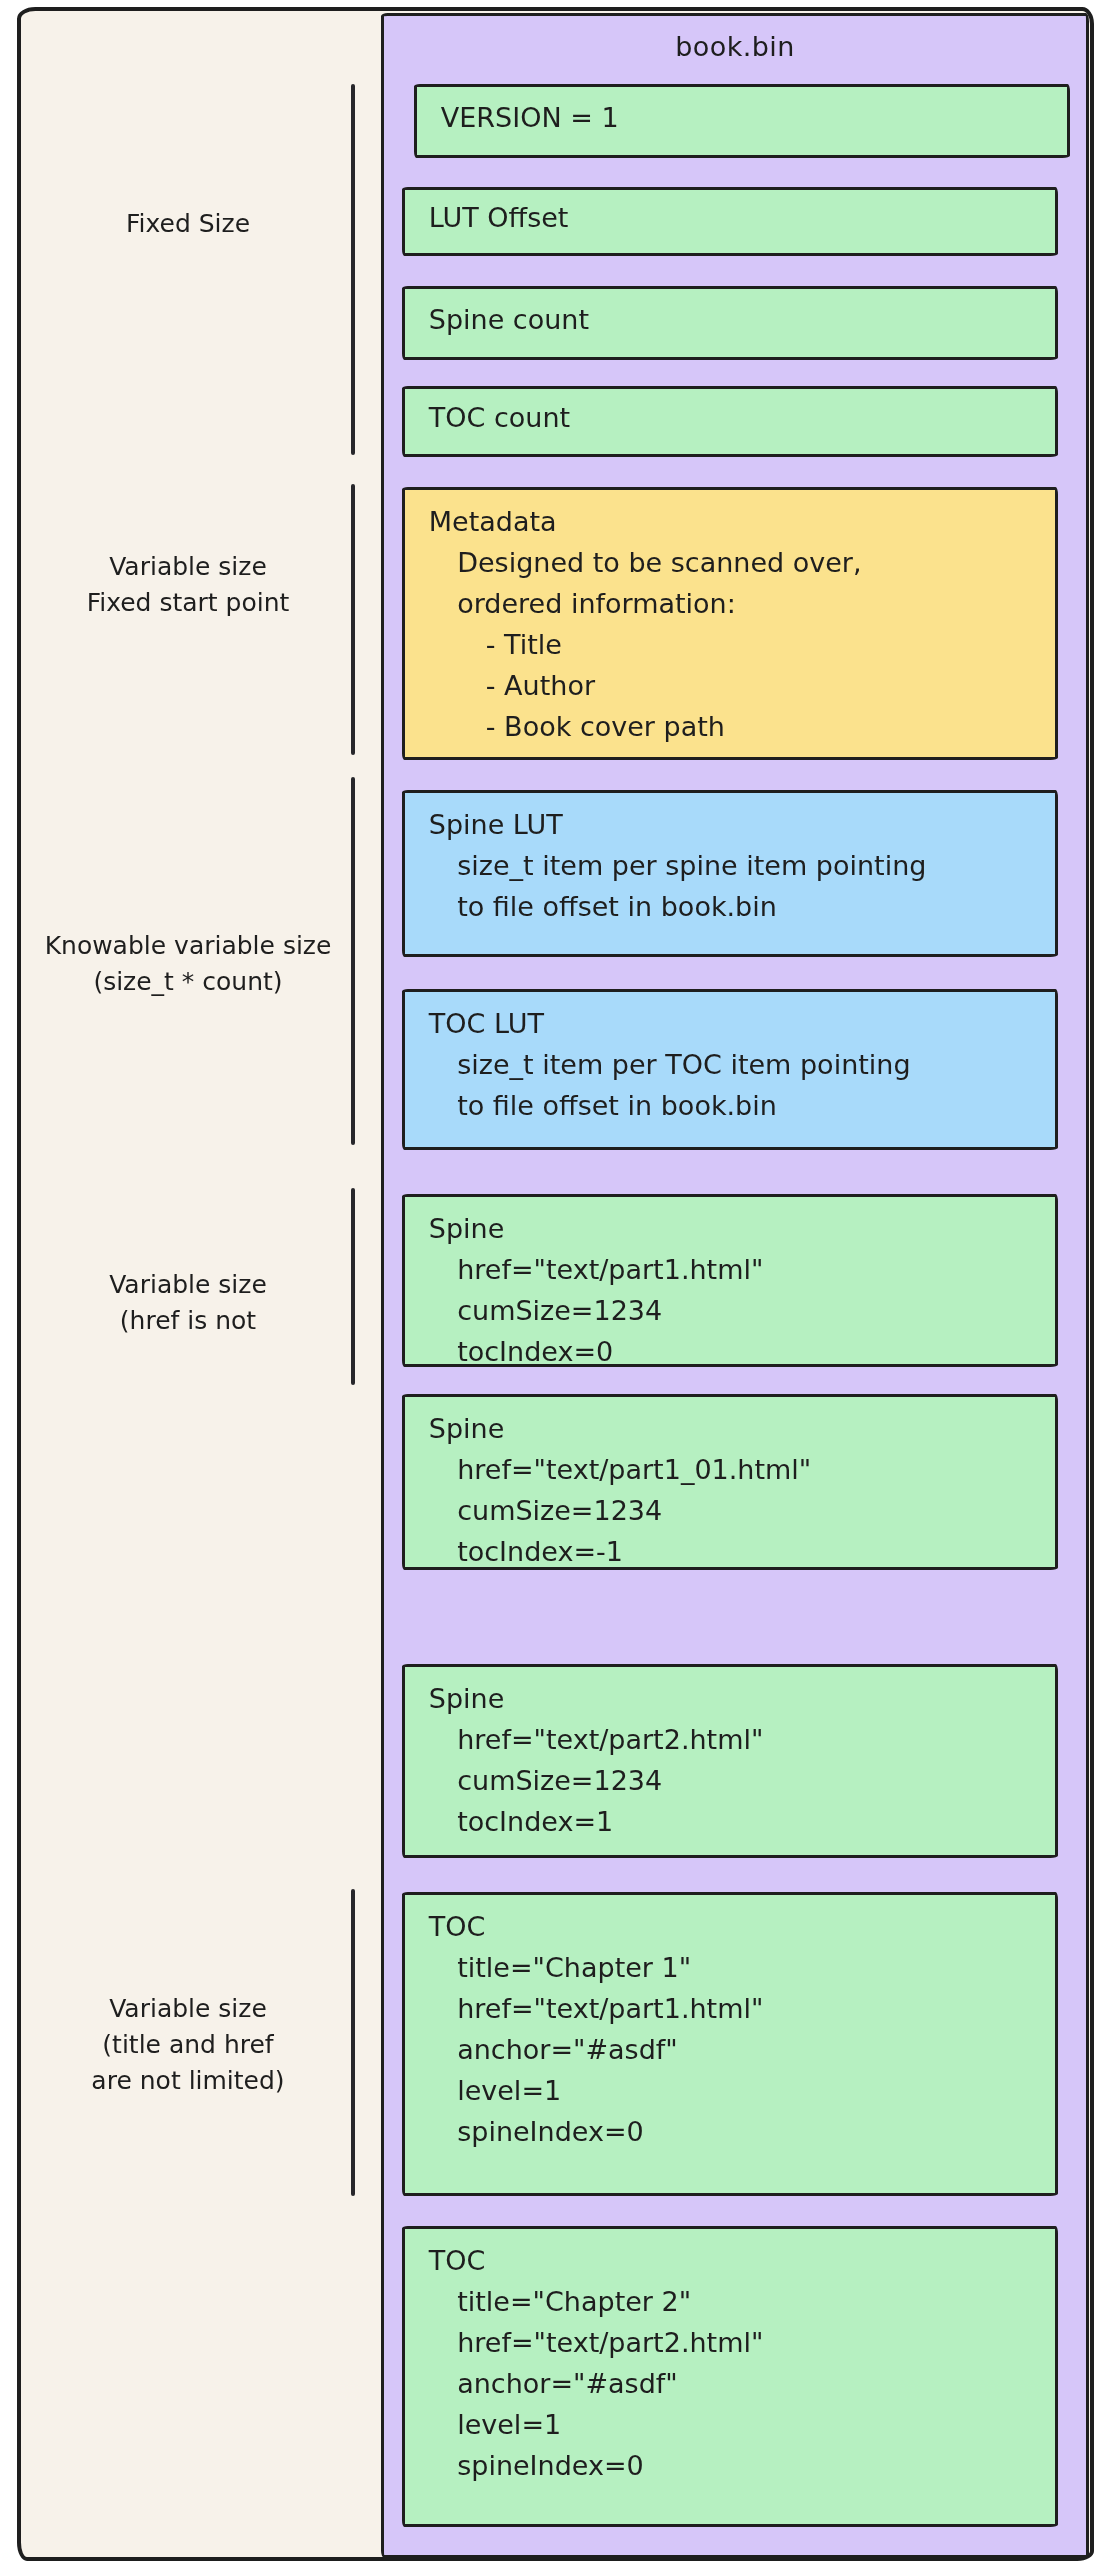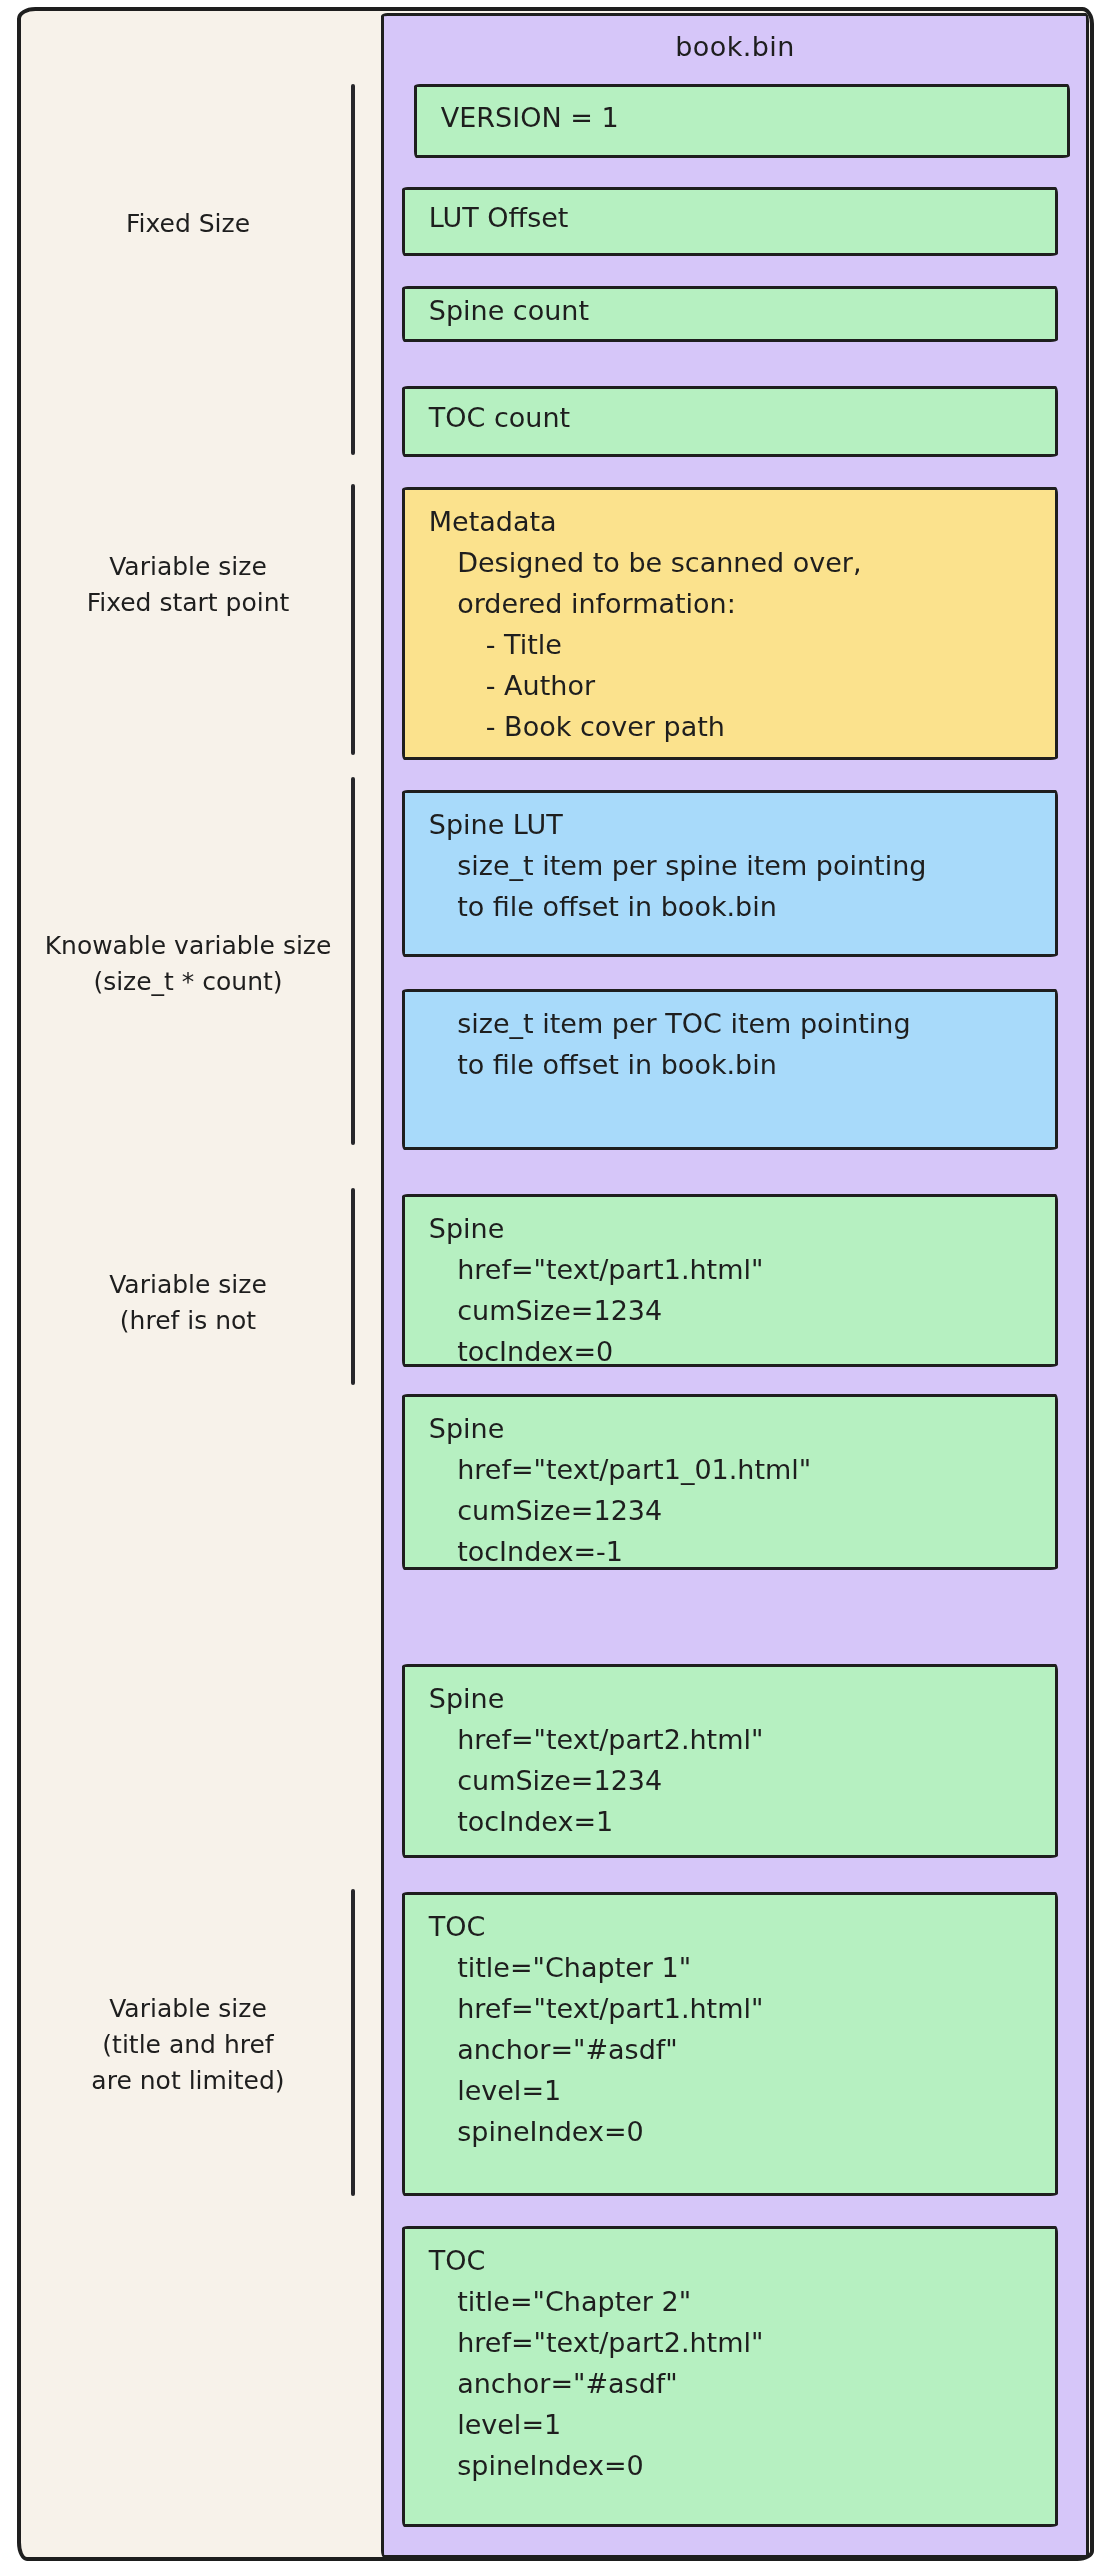--- a/index.html
+++ b/index.html
@@ -89,40 +89,41 @@
     </div>
   <div class="container">
     <div class="container-title">book.bin</div>
     <div id="blocks">
         <div class="block green single" style="top: 68px; height: 74px; margin-left: 12px;">
           <div class="line">VERSION = 1</div>
         </div>
         <div class="block green single" style="top: 171px; height: 69px;">
           <div class="line">LUT Offset</div>
         </div>
-        <div class="block green single" style="top: 270px; height: 56px;">
+        <div class="block green single" style="top: 270px; height: 74px;">
           <div class="line">Spine count</div>
         </div>
         <div class="block green single" style="top: 370px; height: 71px;">
           <div class="line">TOC count</div>
         </div>
         <div class="block yellow" style="top: 471px; height: 273px;">
           <div class="line">Metadata</div>
           <div class="line ind1">Designed to be scanned over,</div>
           <div class="line ind1">ordered information:</div>
           <div class="line ind2">- Title</div>
           <div class="line ind2">- Author</div>
           <div class="line ind2">- Book cover path</div>
         </div>
         <div class="block blue" style="top: 774px; height: 167px;">
           <div class="line">Spine LUT</div>
           <div class="line ind1">size_t item per spine item pointing</div>
           <div class="line ind1">to file offset in book.bin</div>
         </div>
         <div class="block blue" style="top: 973px; height: 161px;">
+          <div class="line">TOC LUT</div>
           <div class="line ind1">size_t item per TOC item pointing</div>
           <div class="line ind1">to file offset in book.bin</div>
         </div>
         <div class="block green" style="top: 1178px; height: 173px;">
           <div class="line">Spine</div>
           <div class="line ind1">href="text/part1.html"</div>
           <div class="line ind1">cumSize=1234</div>
           <div class="line ind1">tocIndex=0</div>
         </div>
         <div class="block green" style="top: 1378px; height: 176px;">

